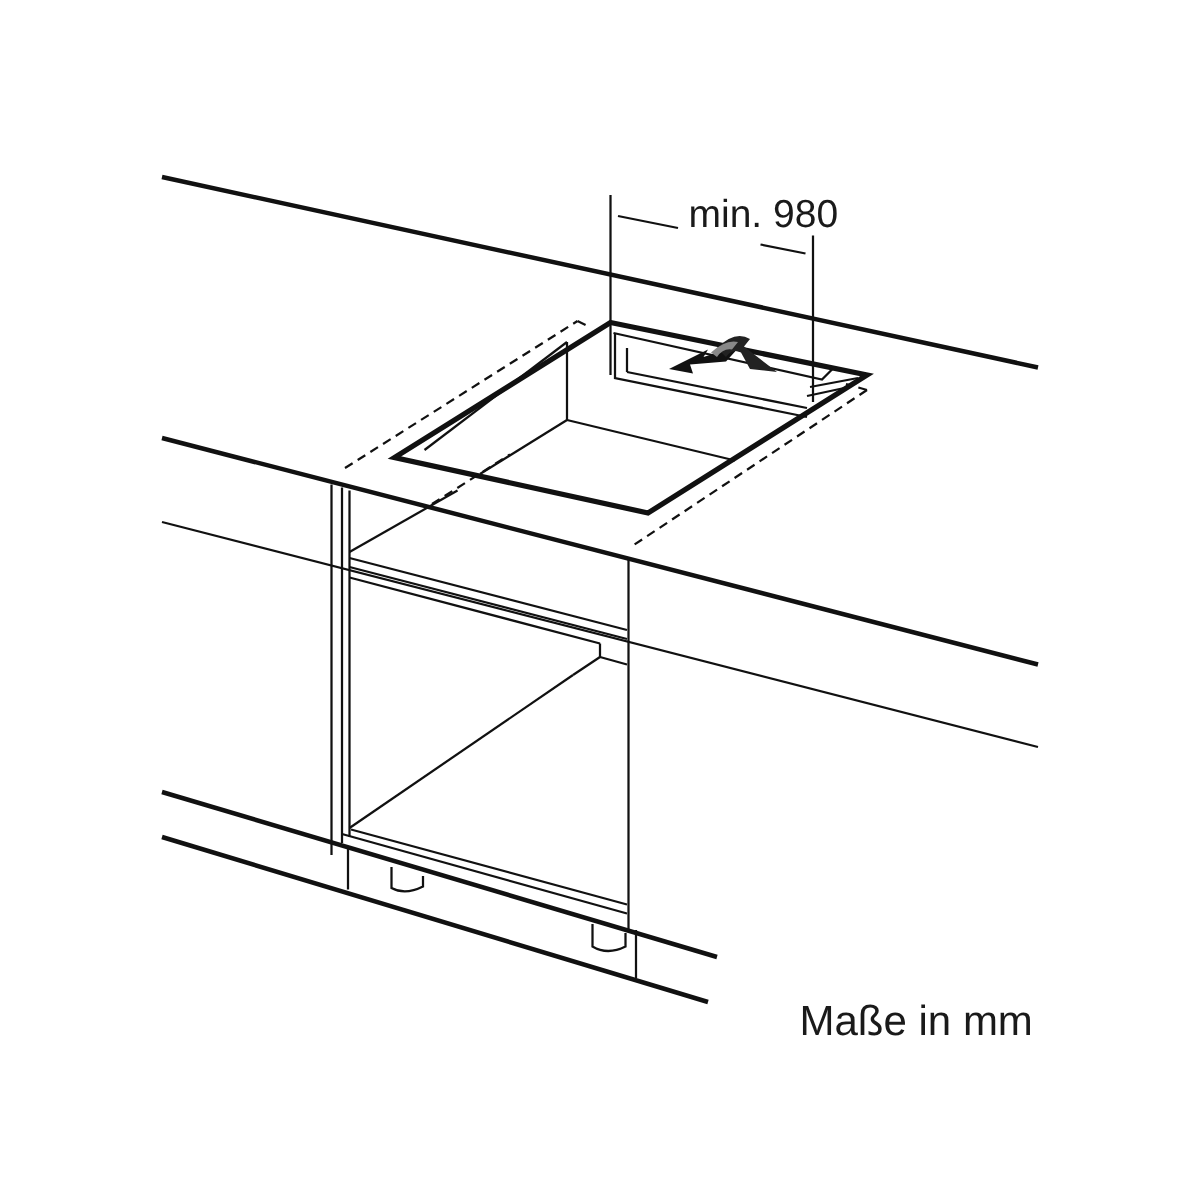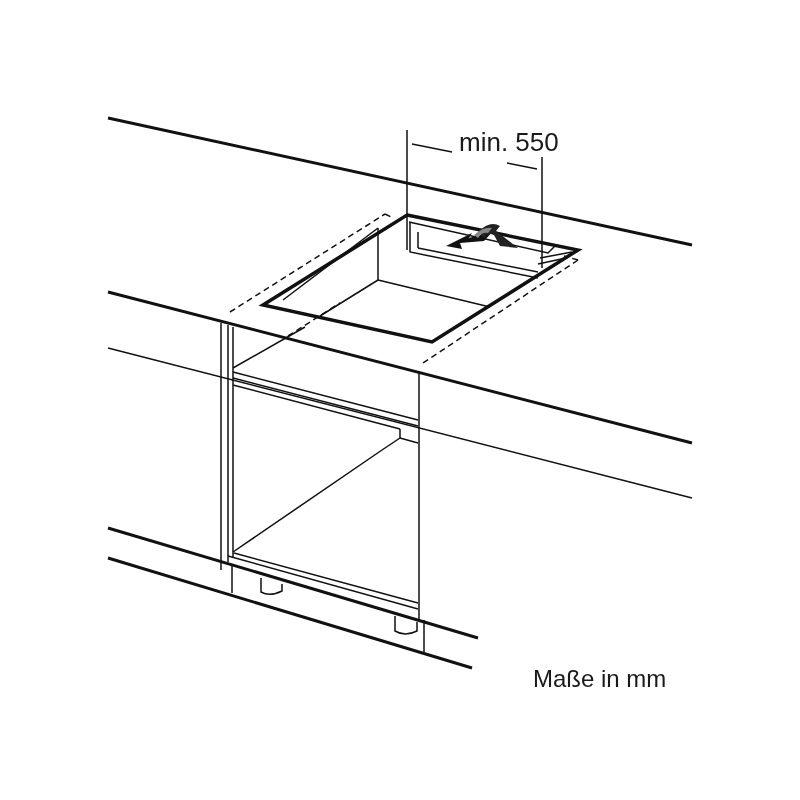--- a/index.html
+++ b/index.html
@@ -5,21 +5,21 @@
     html, body { margin: 0; padding: 0; background: #ffffff; }
     body { width: 800px; height: 800px; position: relative; overflow: hidden; }
     svg { position: absolute; left: 0; top: 0; }
     .label {
       position: absolute;
       font-family: "Liberation Sans", sans-serif;
       color: #1a1a1a;
       white-space: nowrap;
     }
     .dim-label { left: 459px; top: 127px; font-size: 26px; }
-    .units-label { left: 533px; top: 665px; font-size: 24px; }
+    .units-label { left: 533px; top: 665px; font-size: 28px; }
   </style>
 </head>
 <body>
 
 <div>
 <svg width="800" height="800" viewBox="0 0 800 800">
   <g stroke="#111" fill="none" stroke-linecap="butt">
 
     <line x1="108" y1="118" x2="692" y2="245" stroke-width="3"></line>
 
@@ -80,14 +80,14 @@
     <path d="M261,578 L261,592 Q270,597 282,591 L282,584" stroke-width="1.5"></path>
     <path d="M395,616 L395,631 Q405,637 417,631 L417,622" stroke-width="1.5"></path>
   </g>
 
   <path d="M446,246 L472,233 L469,238 L494,230 L484,241 L460,243 L462,249 Z" fill="#111"></path>
   <path d="M478,232 Q490,220 500,226 L496,231 L518,248 L500,246 L494,235 Q488,232 484,238 Z" fill="#222"></path>
   <path d="M474,235 Q484,226 492,228 L488,233 Q482,232 478,238 Z" fill="#888"></path>
 </svg>
 </div>
 
-<div class="label dim-label">min. 550</div>
+<div class="label dim-label">min. 980</div>
 <div class="label units-label">Maße in mm</div>
 
 </body></html>

